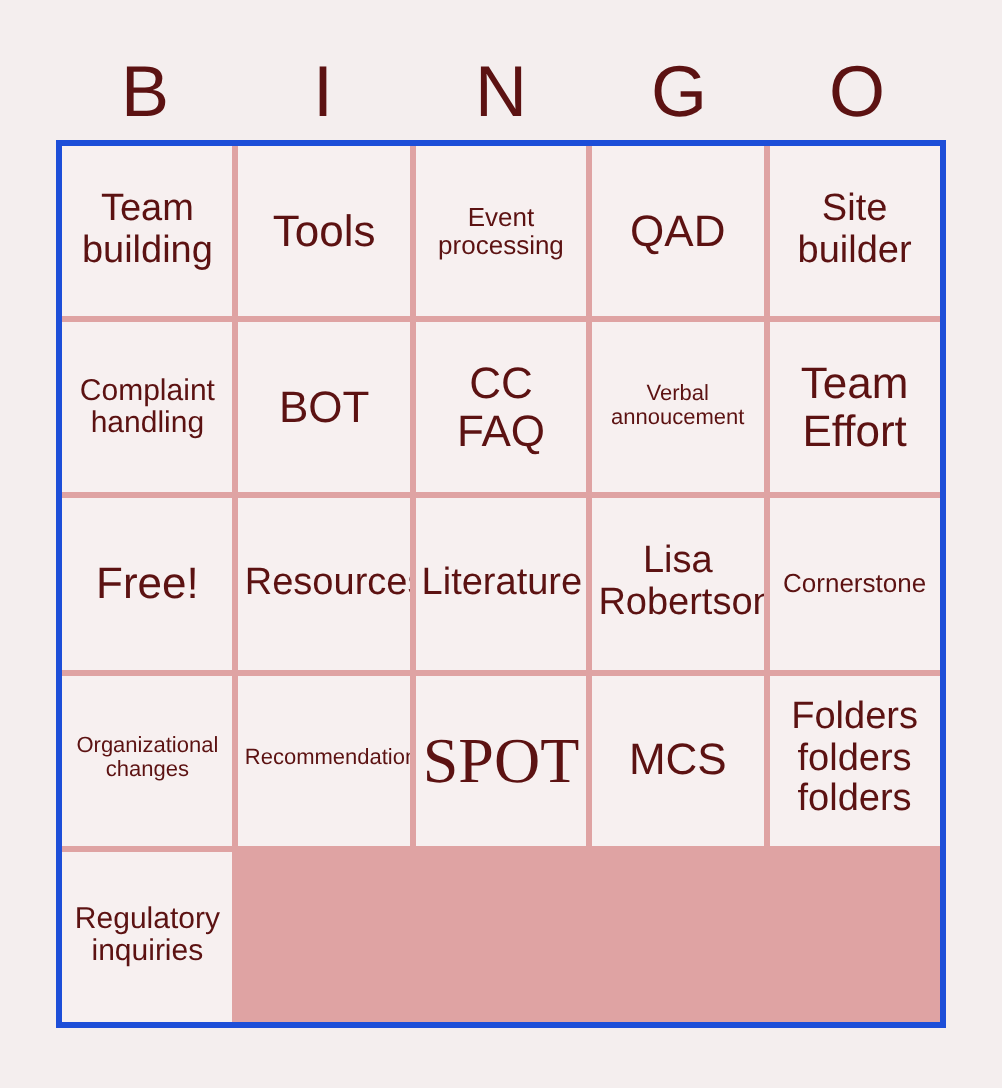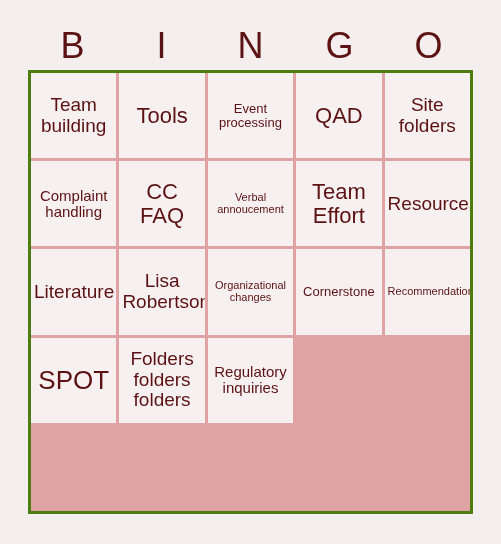--- a/index.html
+++ b/index.html
@@ -49,21 +49,21 @@
     position: absolute;
     left: 28px;
     top: 70px;
     width: 445px;
     height: 444px;
     box-sizing: border-box;
     display: grid;
     grid-template-columns: repeat(5, 1fr);
     grid-template-rows: repeat(5, 1fr);
     background: #dfa3a3;       
-    border: 3px solid #4d7c0f;
+    border: 3px solid #1d4ed8;
     gap: 3px;
   }
 
   .cell {
     background: #f7f0f0;
     display: flex;
     align-items: center;
     justify-content: center;
     text-align: center;
     overflow: hidden;
@@ -73,21 +73,21 @@
   .cell-text {
     display: block;
     width: 100%;
     line-height: 1.08;
     color: #5c1212;
     white-space: pre-line;
   }
 
   
   .fs-xl   { font-size: 22px; }
-  .fs-lg   { font-size: 26px; }
+  .fs-lg   { font-size: 32px; font-family: Liberation Serif, serif; }
   .fs-md   { font-size: 19px; }
   .fs-sm   { font-size: 15px; }
   .fs-xs   { font-size: 13px; }
   .fs-xxs  { font-size: 11px; }
 </style>
 </head>
 <body>
 
 <div id="card">
 
@@ -109,60 +109,69 @@
       </div>
       <div class="cell">
         <span class="cell-text fs-xs">Event
 processing</span>
       </div>
       <div class="cell">
         <span class="cell-text fs-xl">QAD</span>
       </div>
       <div class="cell">
         <span class="cell-text fs-md">Site
-folders</span>
+builder</span>
       </div>
       <div class="cell">
         <span class="cell-text fs-sm">Complaint
 handling</span>
+      </div>
+      <div class="cell">
+        <span class="cell-text fs-xl">BOT</span>
       </div>
       <div class="cell">
         <span class="cell-text fs-xl">CC
 FAQ</span>
       </div>
       <div class="cell">
         <span class="cell-text fs-xxs">Verbal
 annoucement</span>
       </div>
       <div class="cell">
         <span class="cell-text fs-xl">Team
 Effort</span>
       </div>
       <div class="cell">
+        <span class="cell-text fs-xl">Free!</span>
+      </div>
+      <div class="cell">
         <span class="cell-text fs-md">Resources</span>
       </div>
       <div class="cell">
         <span class="cell-text fs-md">Literature</span>
       </div>
       <div class="cell">
         <span class="cell-text fs-md">Lisa
 Robertson</span>
       </div>
       <div class="cell">
+        <span class="cell-text fs-xs">Cornerstone</span>
+      </div>
+      <div class="cell">
         <span class="cell-text fs-xxs">Organizational
 changes</span>
-      </div>
-      <div class="cell">
-        <span class="cell-text fs-xs">Cornerstone</span>
       </div>
       <div class="cell">
         <span class="cell-text fs-xxs">Recommendations</span>
       </div>
       <div class="cell">
         <span class="cell-text fs-lg">SPOT</span>
+      </div>
+      <div class="cell">
+        <span class="cell-text fs-xl">MCS</span>
       </div>
       <div class="cell">
         <span class="cell-text fs-md">Folders
 folders
 folders</span>
       </div>
       <div class="cell">
         <span class="cell-text fs-sm">Regulatory
 inquiries</span>
       </div>

